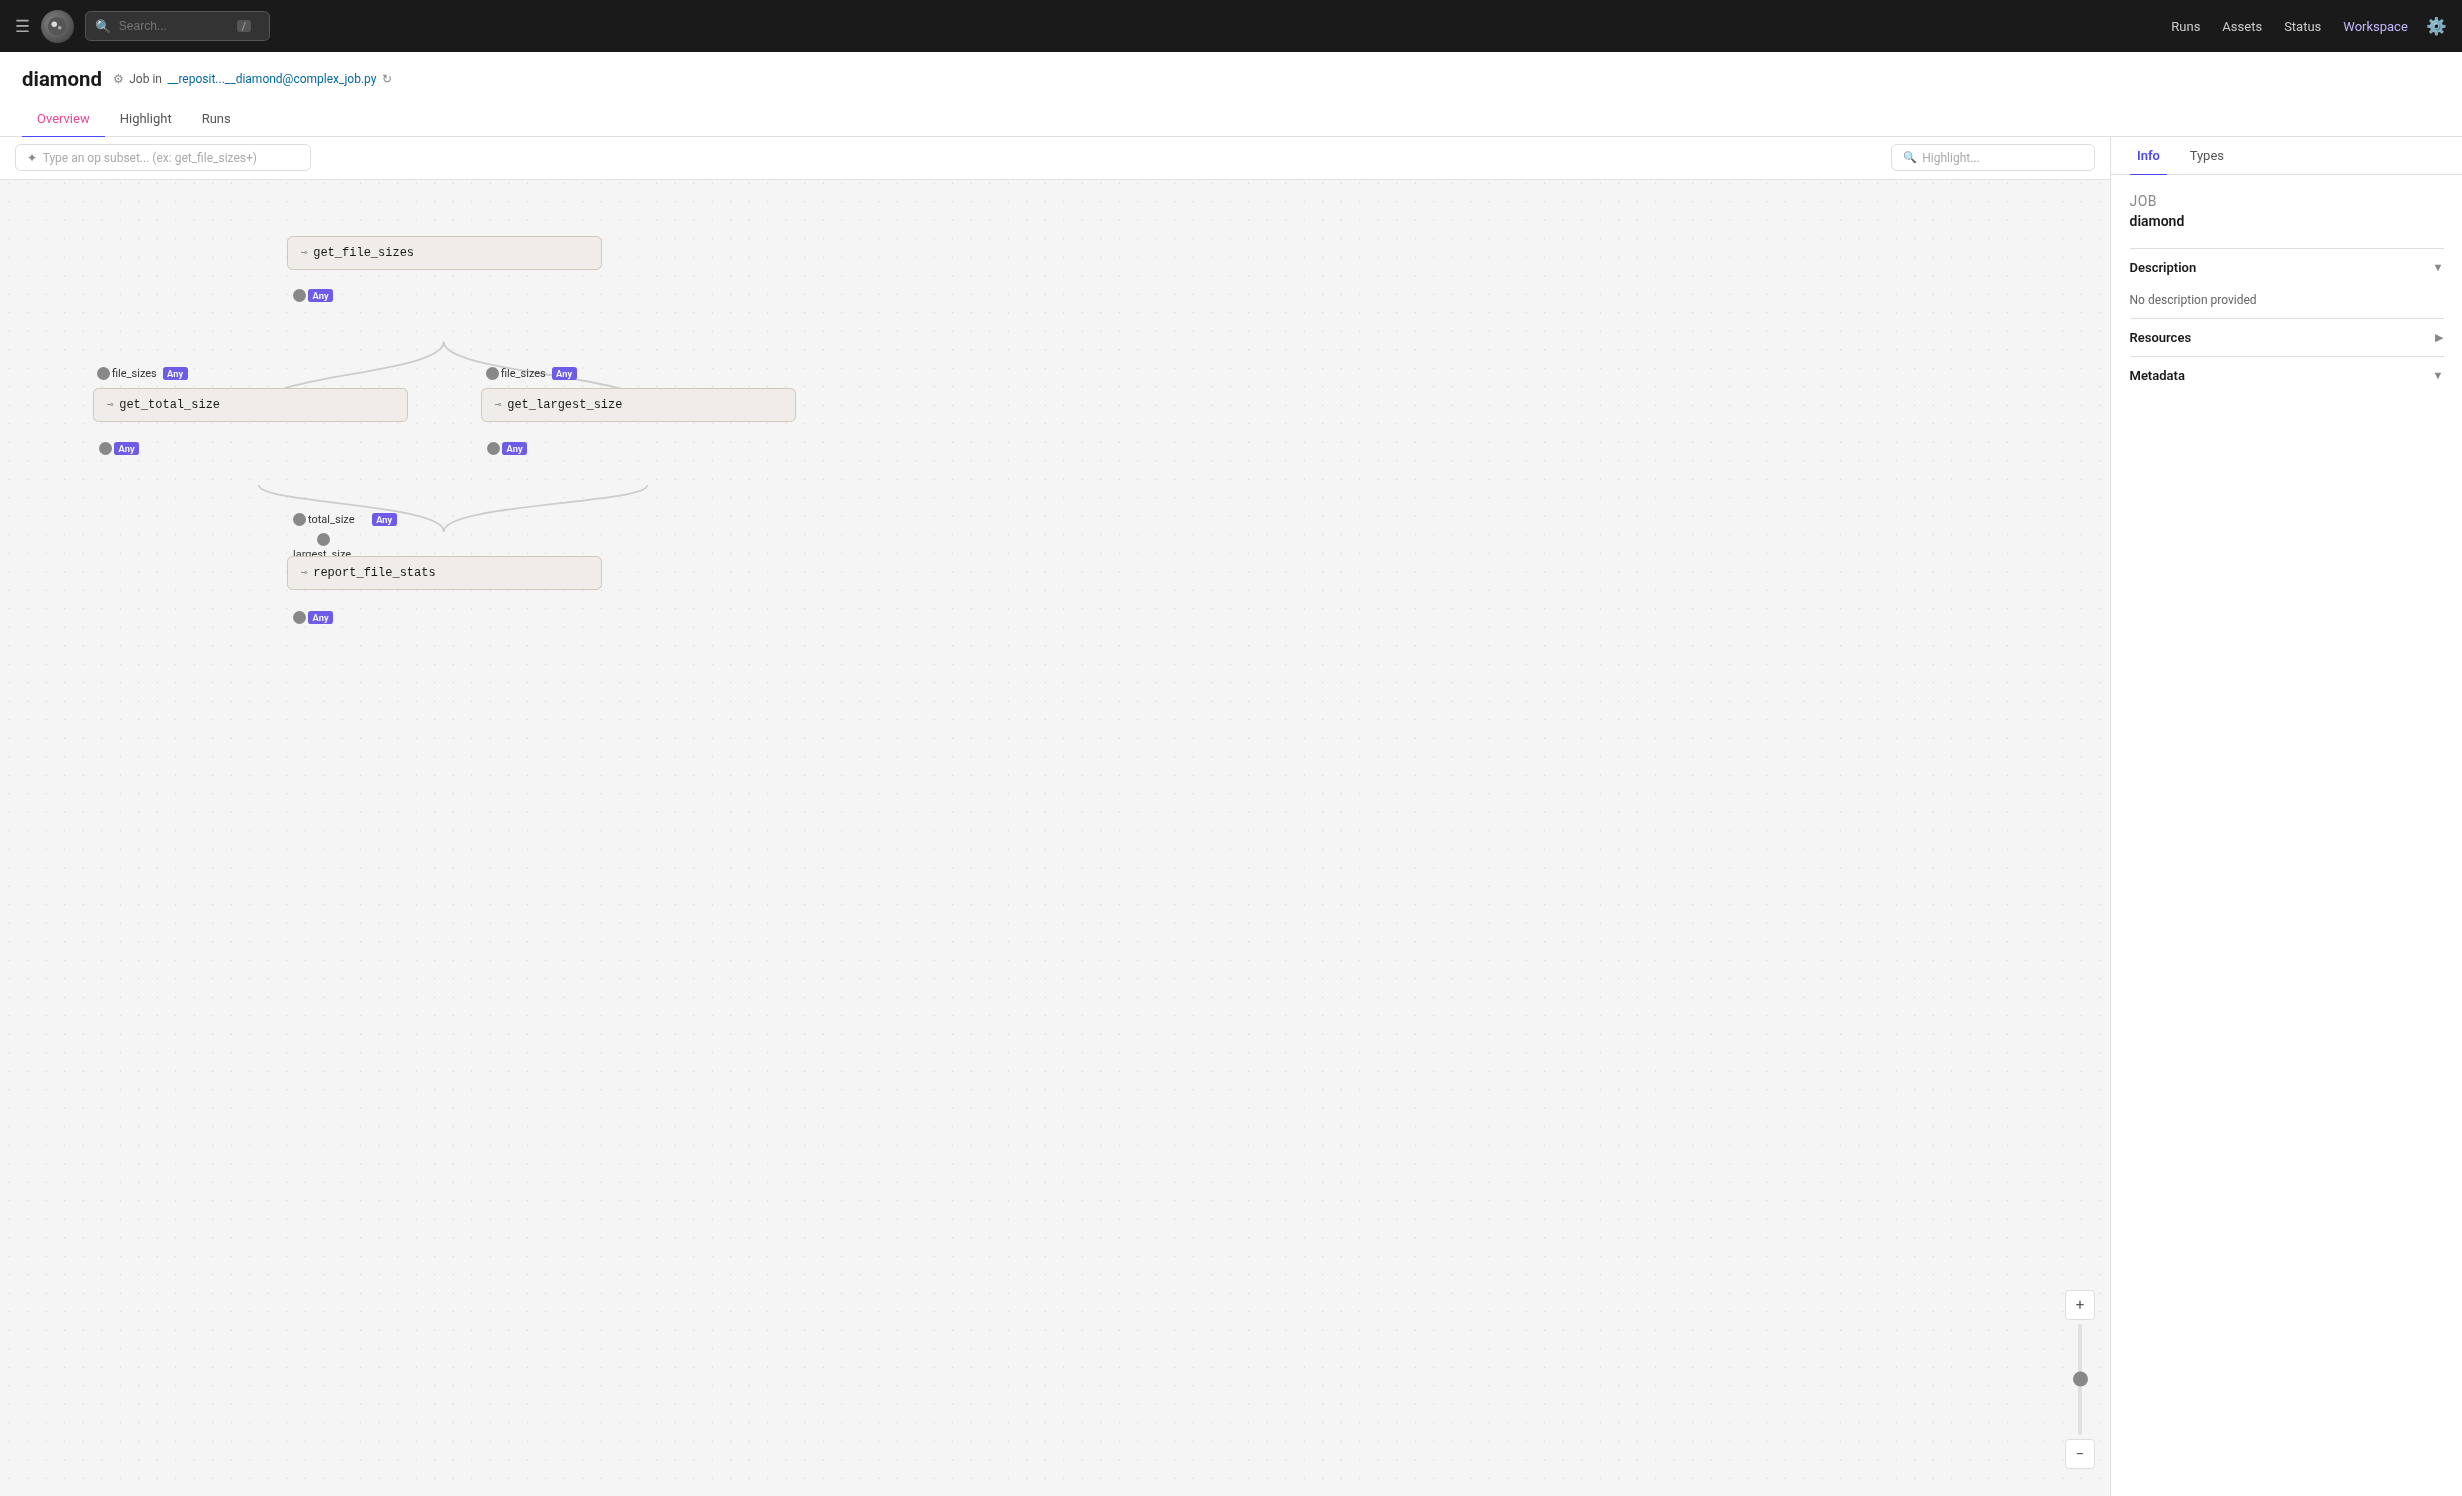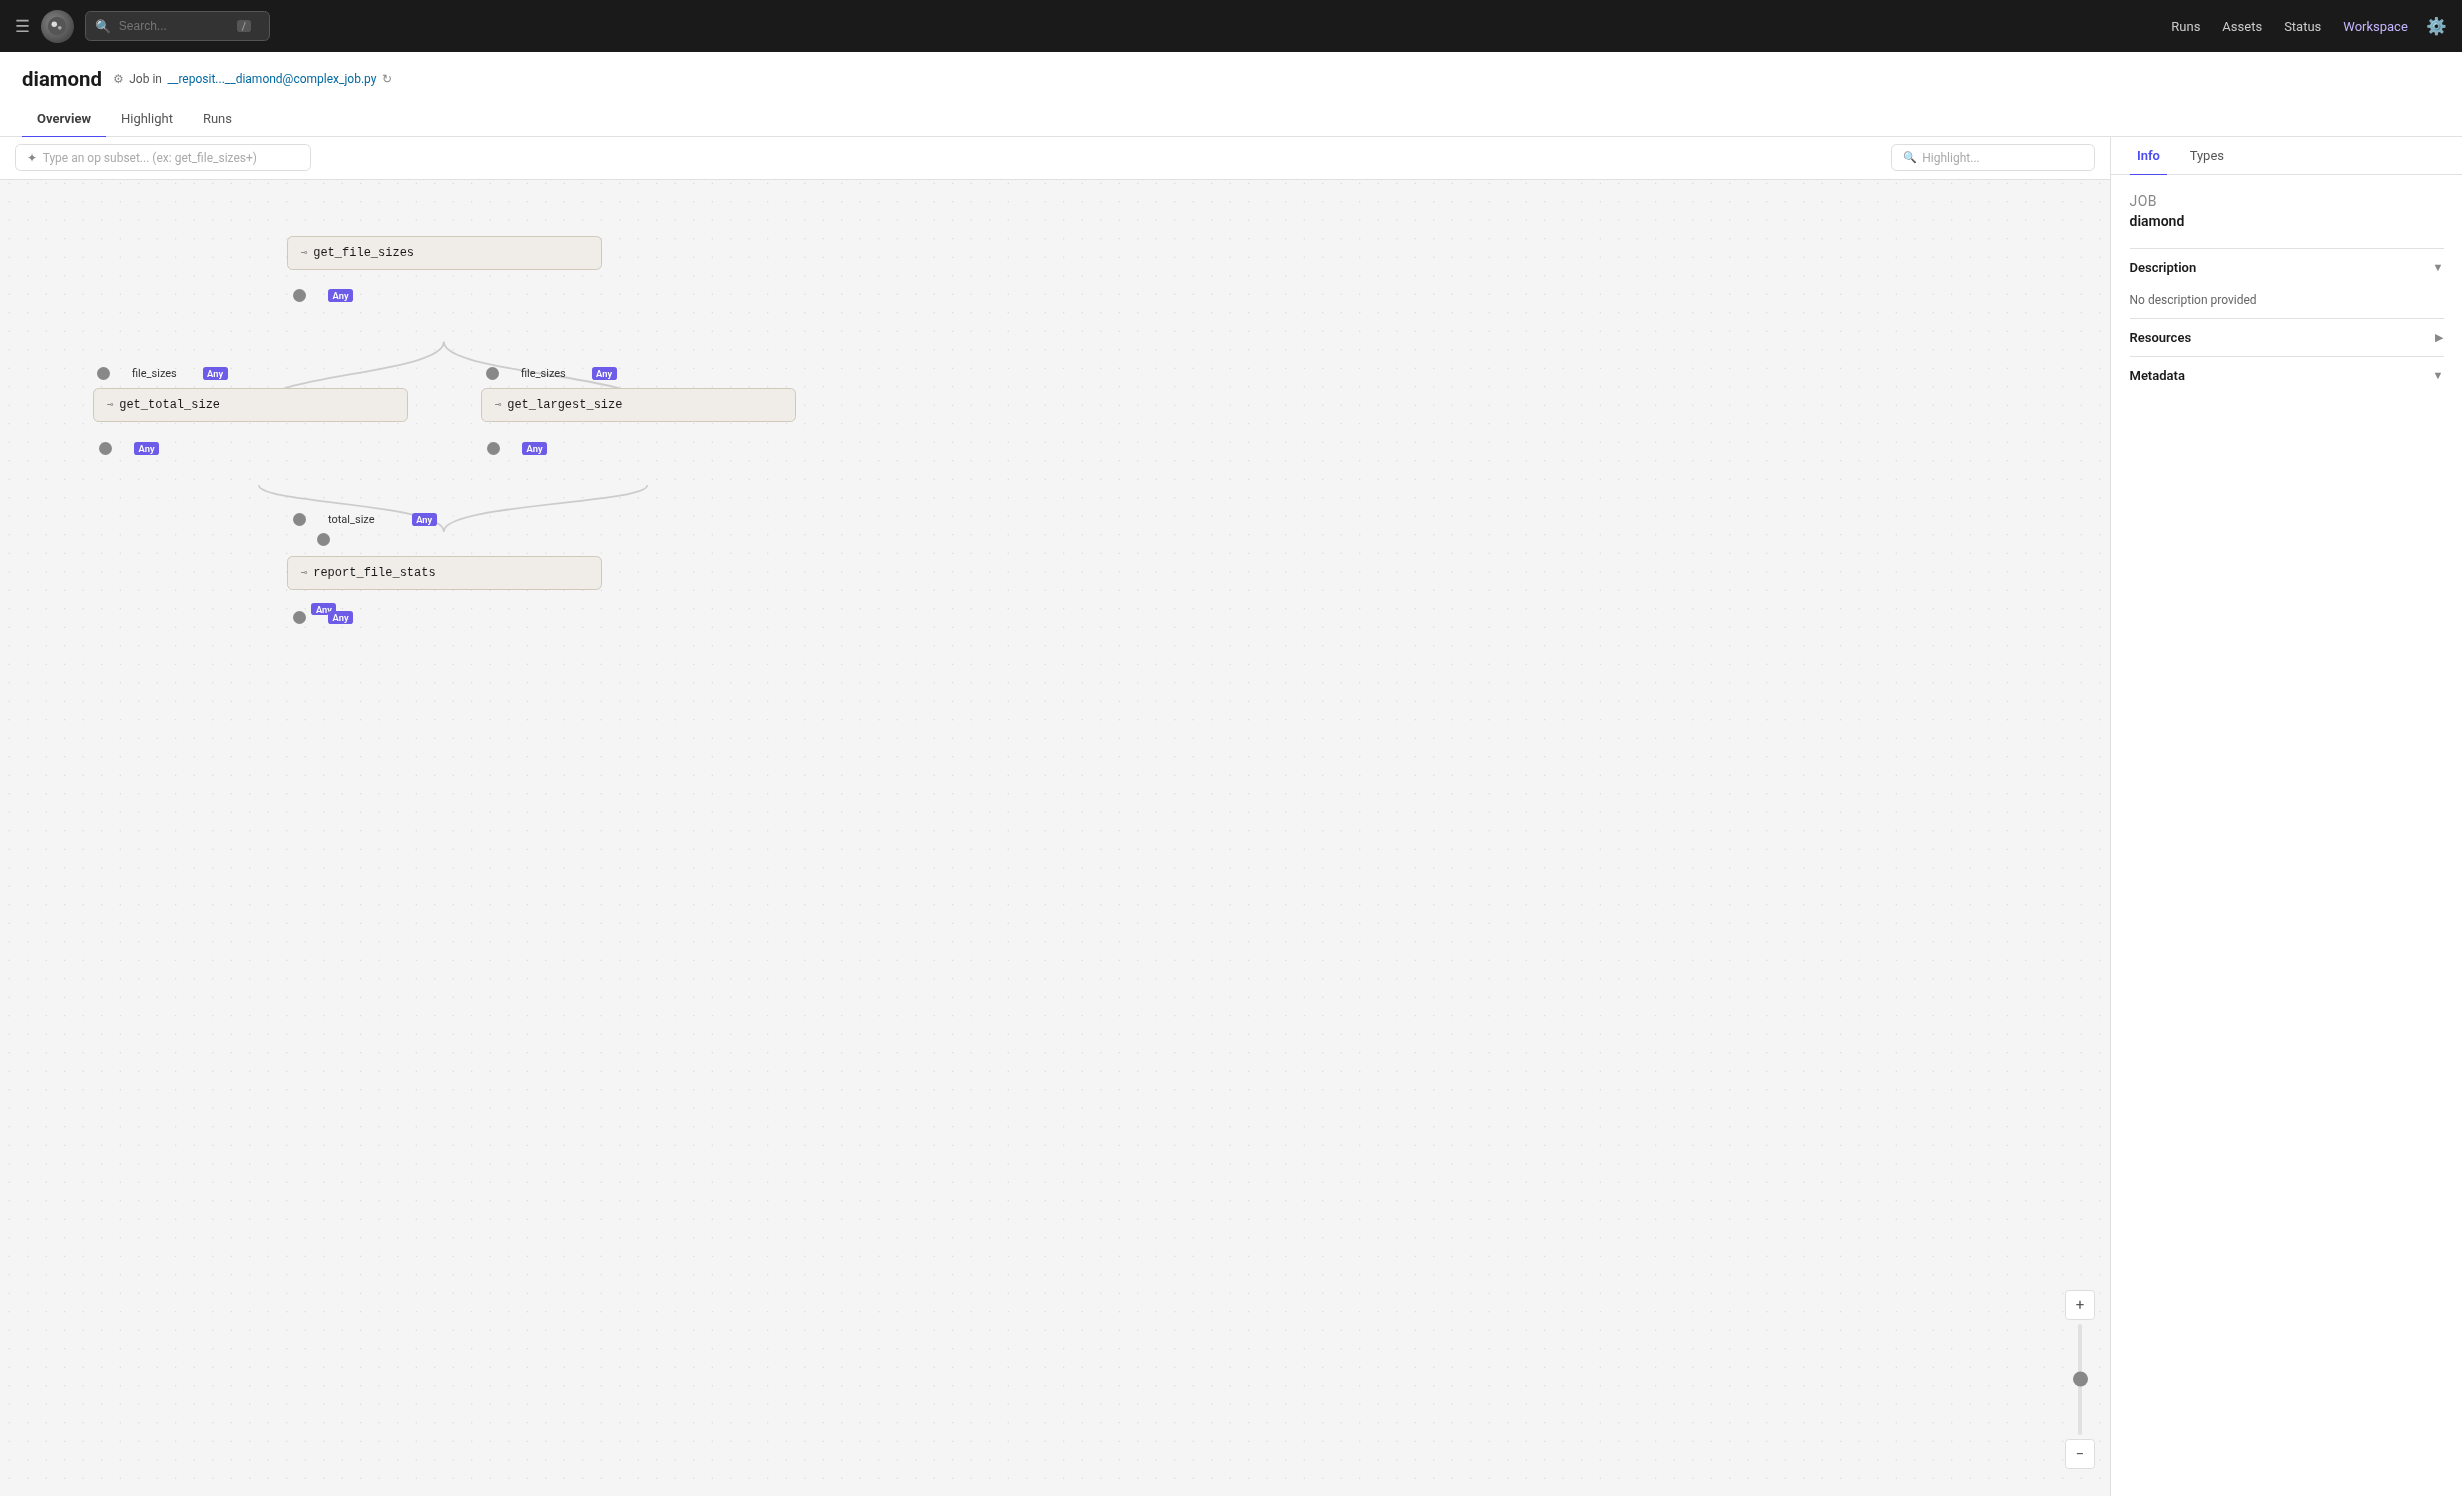--- a/index.html
+++ b/index.html
@@ -51,21 +51,21 @@
     }
     .job-meta-link { color: #0369a1; cursor: pointer; }
     .refresh-icon { color: #888; cursor: pointer; }
 
     
     .tab-bar { display: flex; gap: 0; }
     .tab {
       padding: 9.3px 15px; font-size: 13px; cursor: pointer; color: #555;
       border-bottom: 1.9px solid transparent; margin-bottom: -0.9px;
     }
-    .tab.active { color: #404040; border-bottom: 1.9px solid #4a4af4; font-weight: 700; }
+    .tab.active { color: #ec4899; border-bottom: 1.9px solid #4a4af4; font-weight: 400; }
 
     
     .main-layout { display: flex; height: calc(100vh - 52px - 74px); }
 
     
     .graph-area {
       flex: 1; position: relative; overflow: hidden;
       background-color: #f5f5f5;
       background-image: radial-gradient(circle, #c8c8c8 0.9px, transparent 0.9px);
       background-size: 18.5px 18.5px;
@@ -110,21 +110,21 @@
       gap: 5.6px;
       min-width: 185px;
     }
     .node-op-icon { color: #888; font-size: 11px; }
 
     
     .output-dot {
       position: absolute;
       display: flex;
       align-items: center;
-      gap: 22px;
+      gap: 2px;
       font-size: 11px;
       color: #333;
     }
     .dot {
       width: 13px; height: 13px; border-radius: 50%; background: #888;
       display: inline-block; flex-shrink: 0;
     }
     .any-badge {
       background: #6c5ce7; color: white; font-size: 9.3px;
       padding: 0.9px 4.6px; border-radius: 2.8px; font-weight: 600;

